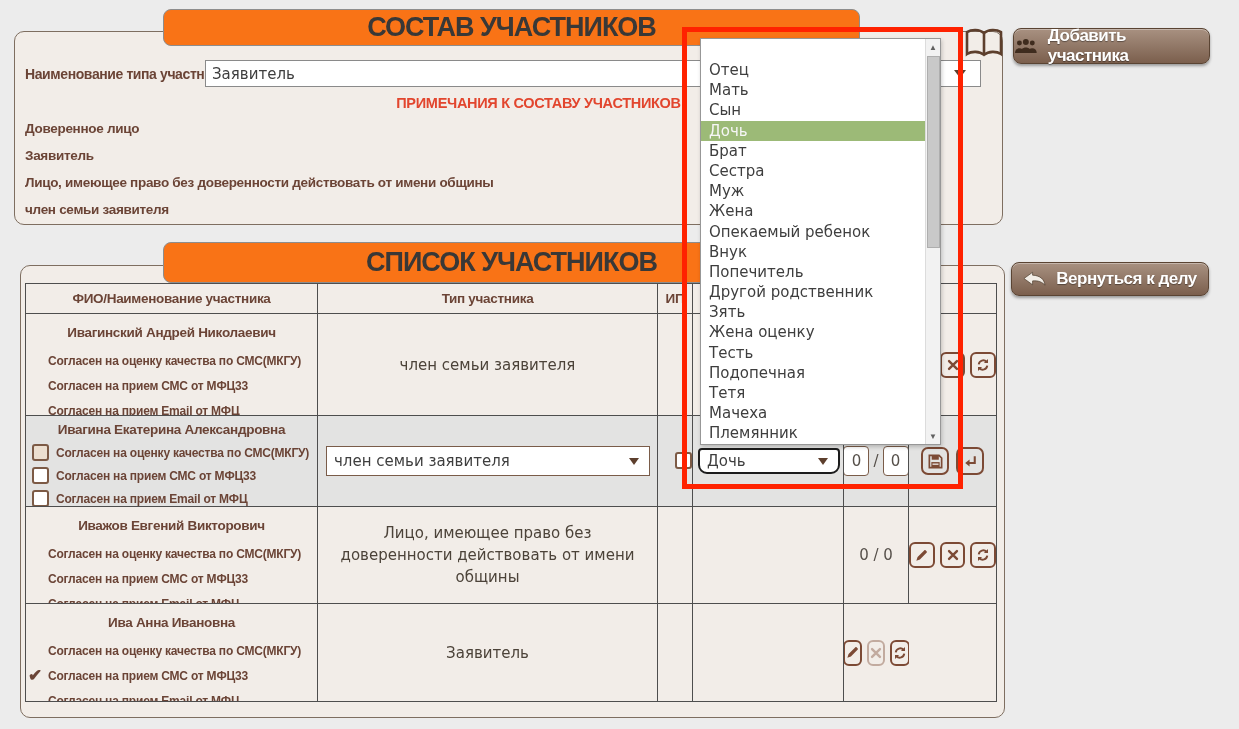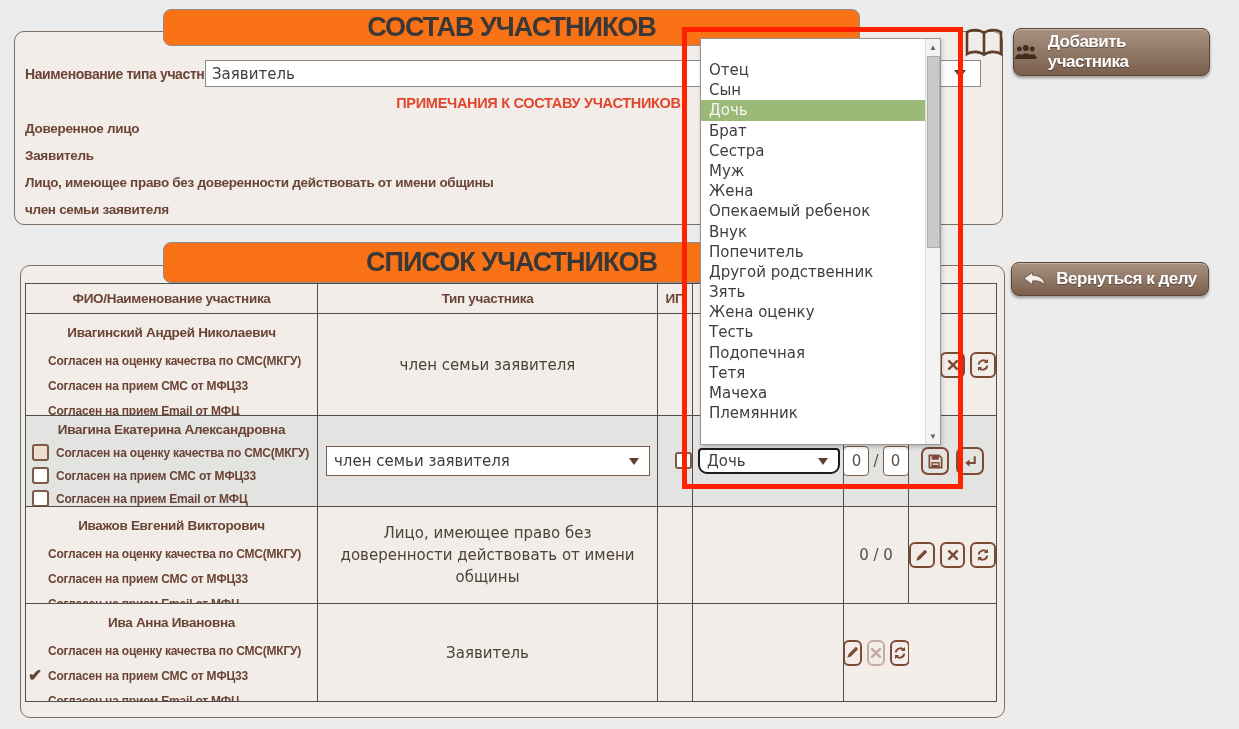--- a/index.html
+++ b/index.html
@@ -110,21 +110,21 @@
   <div class="note brown" style="top:175px;">Лицо, имеющее право без доверенности действовать от имени общины</div>
   <div class="note brown" style="top:202px;">член семьи заявителя</div>
 
   <div class="book">
     <svg width="40" height="32" viewBox="0 0 40 32">
       <path d="M20 6C15.5 2.2 7.5 2.2 3 5.2V27c4.5-3 12.5-3 17 .8 4.5-3.8 12.5-3.8 17-.8V5.2C32.5 2.2 24.5 2.2 20 6z" fill="none" stroke="#5d3f2d" stroke-width="2.6"></path>
       <path d="M20 6v21.8" stroke="#5d3f2d" stroke-width="2.6"></path>
     </svg>
   </div>
 
-  <div class="big-btn" style="left:1013px;top:28px;width:197px;height:48px;">
+  <div class="big-btn" style="left:1013px;top:28px;width:197px;height:36px;">
     <svg width="24" height="17" viewBox="0 0 24 17">
       <g fill="#3f2c1e">
         <circle cx="5.5" cy="5" r="2.5"></circle>
           <circle cx="18.5" cy="5" r="2.5"></circle>
           <circle cx="12" cy="4" r="3"></circle>
         <path d="M1 15c0-3 2-4.8 4.5-4.8S10 12 10 15z"></path>
         <path d="M14 15c0-3 2-4.8 4.5-4.8S23 12 23 15z"></path>
         <path d="M6.5 15c0-3.5 2.3-5.6 5.5-5.6s5.5 2.1 5.5 5.6z"></path>
       </g>
     </svg>
@@ -307,20 +307,21 @@
           <path d="M3.4 15.8v-4.6H8z" fill="#7c4a35"></path>
         </svg>
       </button>
     </div>
   </div>
 
   <div class="popup">
     <div class="dd-list">
         <div class="dd-item blank">&nbsp;</div>
         <div class="dd-item">Отец</div>
+        <div class="dd-item">Мать</div>
         <div class="dd-item">Сын</div>
         <div class="dd-item selected">Дочь</div>
         <div class="dd-item">Брат</div>
         <div class="dd-item">Сестра</div>
         <div class="dd-item">Муж</div>
         <div class="dd-item">Жена</div>
         <div class="dd-item">Опекаемый ребенок</div>
         <div class="dd-item">Внук</div>
         <div class="dd-item">Попечитель</div>
         <div class="dd-item">Другой родственник</div>

